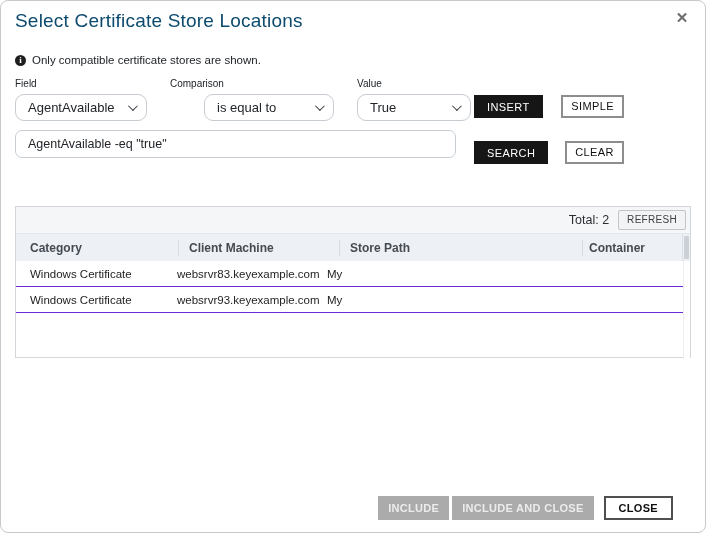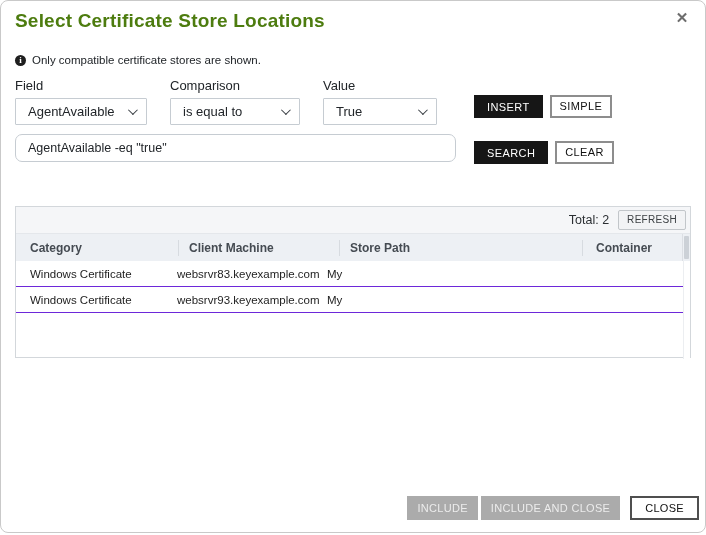--- a/index.html
+++ b/index.html
@@ -7,62 +7,62 @@
   body { font-family:"Liberation Sans", sans-serif; color:#212529; }
 
   .dialog {
     position:relative; width:706px; height:533px;
     background:#fff; border:1px solid #c9c9c9; border-radius:8px;
     overflow:hidden;
   }
 
   
   .dlg-header { padding:9px 14px 0 14px; }
-  .dlg-title { font-size:19px; font-weight:bold; color:#4d7c0f; letter-spacing:.2px; }
+  .dlg-title { font-size:19px; font-weight:normal; color:#0c4a6e; letter-spacing:.2px; }
   .close-btn {
     position:absolute; top:6px; right:12px; width:22px; height:22px;
     font-size:15px; font-weight:bold; color:#6d6d6d; text-align:center; line-height:22px;
     cursor:pointer; user-select:none;
   }
 
   
   .info-row { display:flex; align-items:center; margin:22px 14px 0 14px; }
   .info-icon {
     width:11px; height:11px; border-radius:50%; background:#1f1f1f; color:#fff;
     font-family:"Liberation Serif", serif; font-weight:bold; font-size:9px;
     line-height:11px; text-align:center; flex:0 0 auto;
   }
   .info-text { margin-left:6px; font-size:11.5px; color:#212529; }
 
   
   .filter-area { display:flex; align-items:flex-start; margin:12px 14px 0 14px; }
   .filter-left { width:441px; }
   .selects-row { display:flex; gap:23px; }
   .select-group { display:flex; flex-direction:column; }
-  .flabel { font-size:13px; color:#212529; margin-bottom:5px; }
+  .flabel { font-size:10px; color:#212529; margin-bottom:5px; }
   .selectbox {
-    height:27px; border:1px solid #c6ccd2; border-radius:1px; background:#fff;
+    height:27px; border:1px solid #c6ccd2; border-radius:9px; background:#fff;
     display:flex; align-items:center; justify-content:space-between;
     padding:0 11px 0 12px; font-size:13px; color:#212529; cursor:pointer;
   }
   .sg-0 .selectbox { width:132px; }
-  .sg-1 .selectbox { width:130px; }
+  .sg-1 .selectbox { width:130px;margin-left:34px; }
   .sg-2 .selectbox { width:114px; }
   .chev {
     width:7px; height:7px; border-right:1.6px solid #3a3f44; border-bottom:1.6px solid #3a3f44;
     transform:rotate(45deg) translateY(-2px); flex:0 0 auto;
   }
   .query-input {
     margin-top:9px; width:441px; height:28px; border:1px solid #c6ccd2; border-radius:7px;
     padding:0 12px; font-size:12.5px; color:#212529; font-family:"Liberation Sans", sans-serif;
     outline:none; background:#fff;
   }
 
   .filter-buttons { margin-left:18px; }
-  .btn-row { display:flex; gap:7px; }
+  .btn-row { display:flex; gap:17px;justify-content:space-between; }
   .btn-row.r1 { margin-top:17px; }
   .btn-row.r2 { margin-top:23px; }
   .btn { font-size:11px; letter-spacing:.4px; text-align:center; cursor:pointer;
          font-family:"Liberation Sans", sans-serif; user-select:none; }
   .btn-dark {
     min-width:68px; height:23px; line-height:23px; background:#161616; color:#ffffff;
     border:1px solid #161616; padding:0 12px;
   }
   .btn-outline {
     min-width:56px; height:23px; line-height:19px; background:#fff; color:#101010;
@@ -85,42 +85,42 @@
     cursor:pointer; letter-spacing:.3px;
   }
   .t-header {
     height:27px; background:#edf0f4; display:grid;
     grid-template-columns:151px 150px 232px 1fr 8px;
     align-items:center; font-size:12px; font-weight:bold; color:#454b52;gap:11px;
   }
   .t-header .hc { height:16px; line-height:16px; }
   .hc-0 { padding-left:14px; }
   .hc-1, .hc-2 { padding-left:10px; border-left:1px solid #d7dbe0; }
-  .hc-3 { padding-left:13px; border-left:1px solid #d7dbe0; }
+  .hc-3 { padding-left:6px; border-left:1px solid #d7dbe0; }
   .hc-scroll { height:100%; border-left:1px solid #dcdfe4; position:relative; }
   .scroll-thumb {
     position:absolute; top:2px; left:1px; width:5px; height:23px; background:#ccd1d7;
     border-radius:1px; cursor:pointer;
   }
   .t-body { position:relative; }
   .trow {
     display:grid; grid-template-columns:151px 150px 232px 1fr 8px;
     height:26px; align-items:center; font-size:11.5px; color:#1e1e1e;
     border-bottom:1px solid #6d28d9; background:#fff; cursor:pointer;
   }
   .tc-0 { padding-left:14px; }
   .tc-1, .tc-2 { padding-left:10px; }
   .tc-3 { padding-left:6px; }
   .t-track {
     position:absolute; top:0; right:0; bottom:-46px; width:7px;
     background:#fff; border-left:1px solid #eceef1;
   }
 
   
-  .footer { position:absolute; right:6px; bottom:12px; display:flex; align-items:center; }
+  .footer { position:absolute; right:32px; bottom:12px; display:flex; align-items:center;font-weight:bold; }
   .btn-disabled {
     height:24px; line-height:24px; padding:0 10px; background:#ababab; color:#ececec;
     border:none; font-size:11px; letter-spacing:.3px; cursor:default;
   }
   .btn-disabled + .btn-disabled { margin-left:3px; }
   .btn-close-footer {
     margin-left:10px; height:24px; line-height:20px; padding:0 13px; background:#fff;
     color:#0f0f0f; border:2px solid #4f4f4f; font-size:11px; letter-spacing:.3px; cursor:pointer;
   }
 </style>

